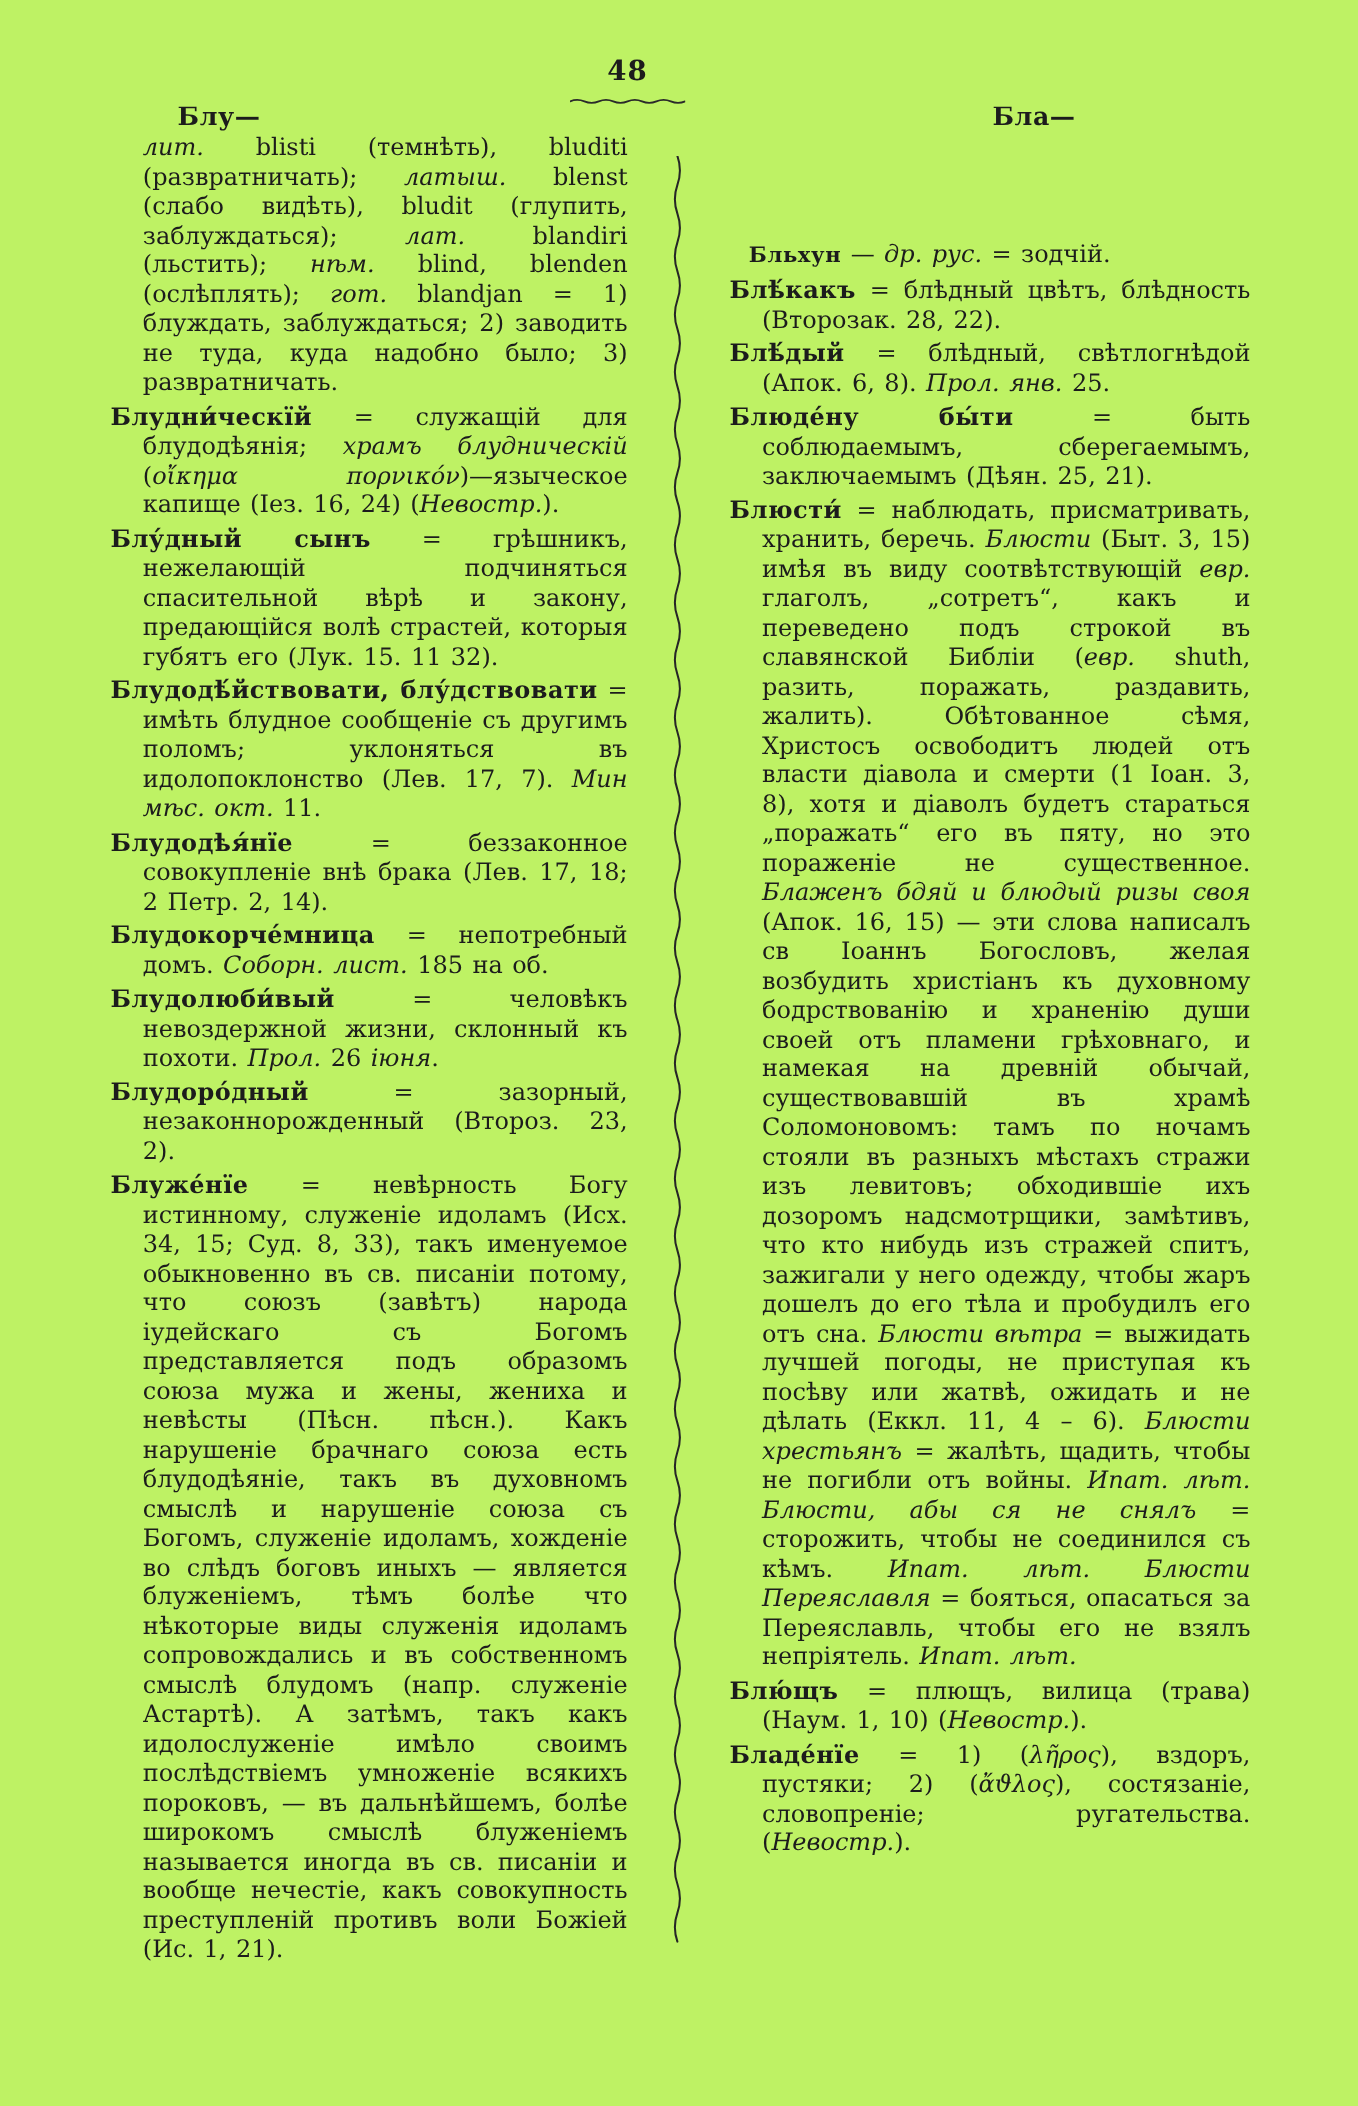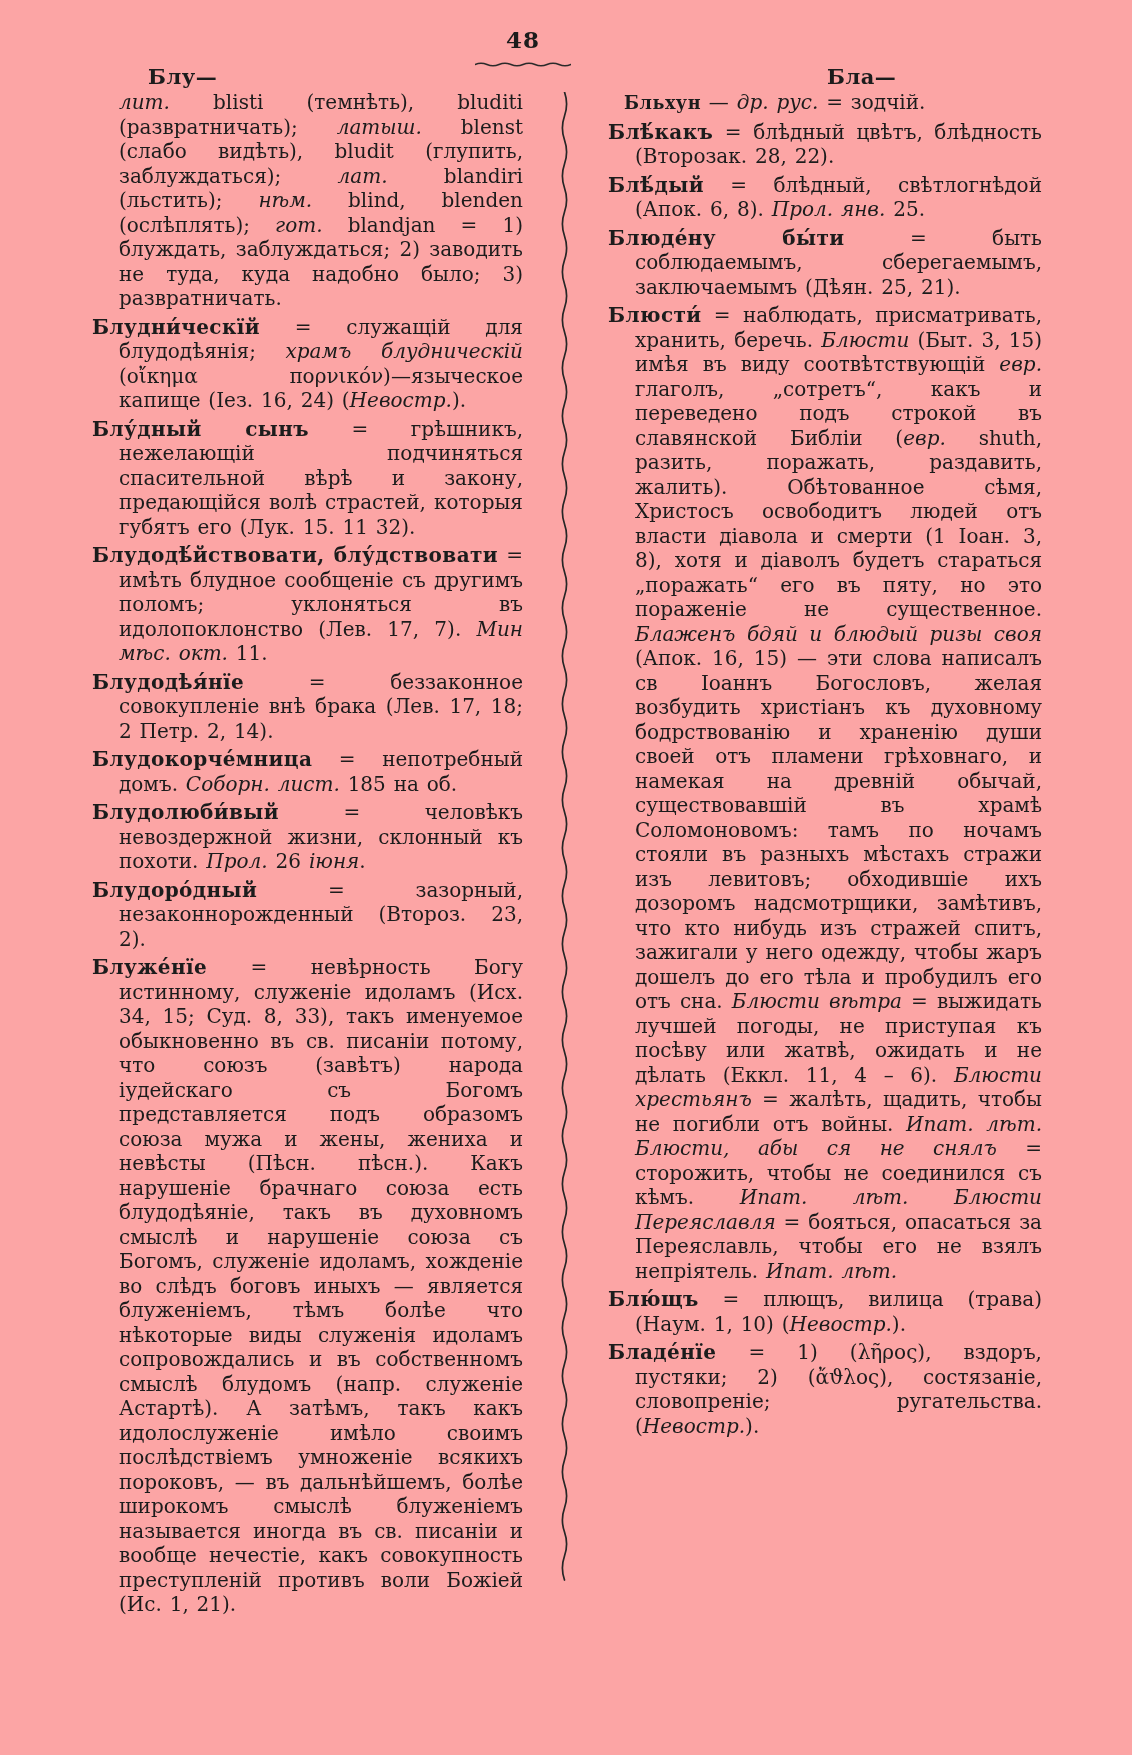--- a/index.html
+++ b/index.html
@@ -1,53 +1,53 @@
 <!DOCTYPE html>
 <html lang="ru"><head>
 <meta charset="utf-8">
 <style>
   html,body{margin:0;padding:0;background:#e8e8e6;}
   .page{
     width:1132px;height:1755px;
-    background:#fca5a5;
+    background:#bef264;
     position:relative;
     box-sizing:border-box;
-    padding:20px 90px 0 92px;
+    padding:40px 90px 0 92px;
     font-family:"DejaVu Serif","DejaVu Sans",serif;
     color:#1c1c1c;
     margin:0 auto;
     overflow:hidden;
   }
   .hdr{position:relative;height:70px;}
   .pageno{
     position:absolute;left:0;right:0;top:6px;
     text-align:center;
     transform:translateX(-44px);
     font-size:23px;font-weight:bold;letter-spacing:1px;
   }
   .pageno-line{position:absolute;left:50%;top:40px;margin-left:-92px;}
   .rh{position:absolute;top:44px;font-size:21px;font-weight:bold;letter-spacing:.5px;}
   .rh-left{left:56px;}
   .rh-right{left:735px;text-align:right;}
-  .cols{display:flex;align-items:flex-start;}
+  .cols{display:flex;align-items:center;}
   .col{
     text-align:justify;
     font-size:20px;line-height:24.5px;
     word-spacing:1.5px;
     hyphens:auto;
   }
   .col-left{width:431px;}
   .col-right{width:434px;}
   .divider-svg{flex:0 0 auto;margin:2px 37px 0 36px;display:block;}
   .entry{margin:0 0 4px 0;padding-left:27px;text-indent:-27px;}
   .entry.cont{text-indent:0;}
   .seg-c{font-weight:bold;letter-spacing:.4px;}
   .seg-c2{font-weight:bold;font-size:.88em;letter-spacing:.5px;margin-left:16px;}
   .seg-i{font-style:italic;}
-  .seg-g{font-family:"DejaVu Serif","DejaVu Sans",serif;}
+  .seg-g{font-style:italic;font-family:"DejaVu Serif","DejaVu Sans",serif;}
   .seg-n{}
 </style>
 </head>
 <body>
 
 <div class="page">
 
   <div class="hdr">
     <div class="pageno">48</div>
     <svg class="pageno-line" width="96" height="8" aria-hidden="true">

